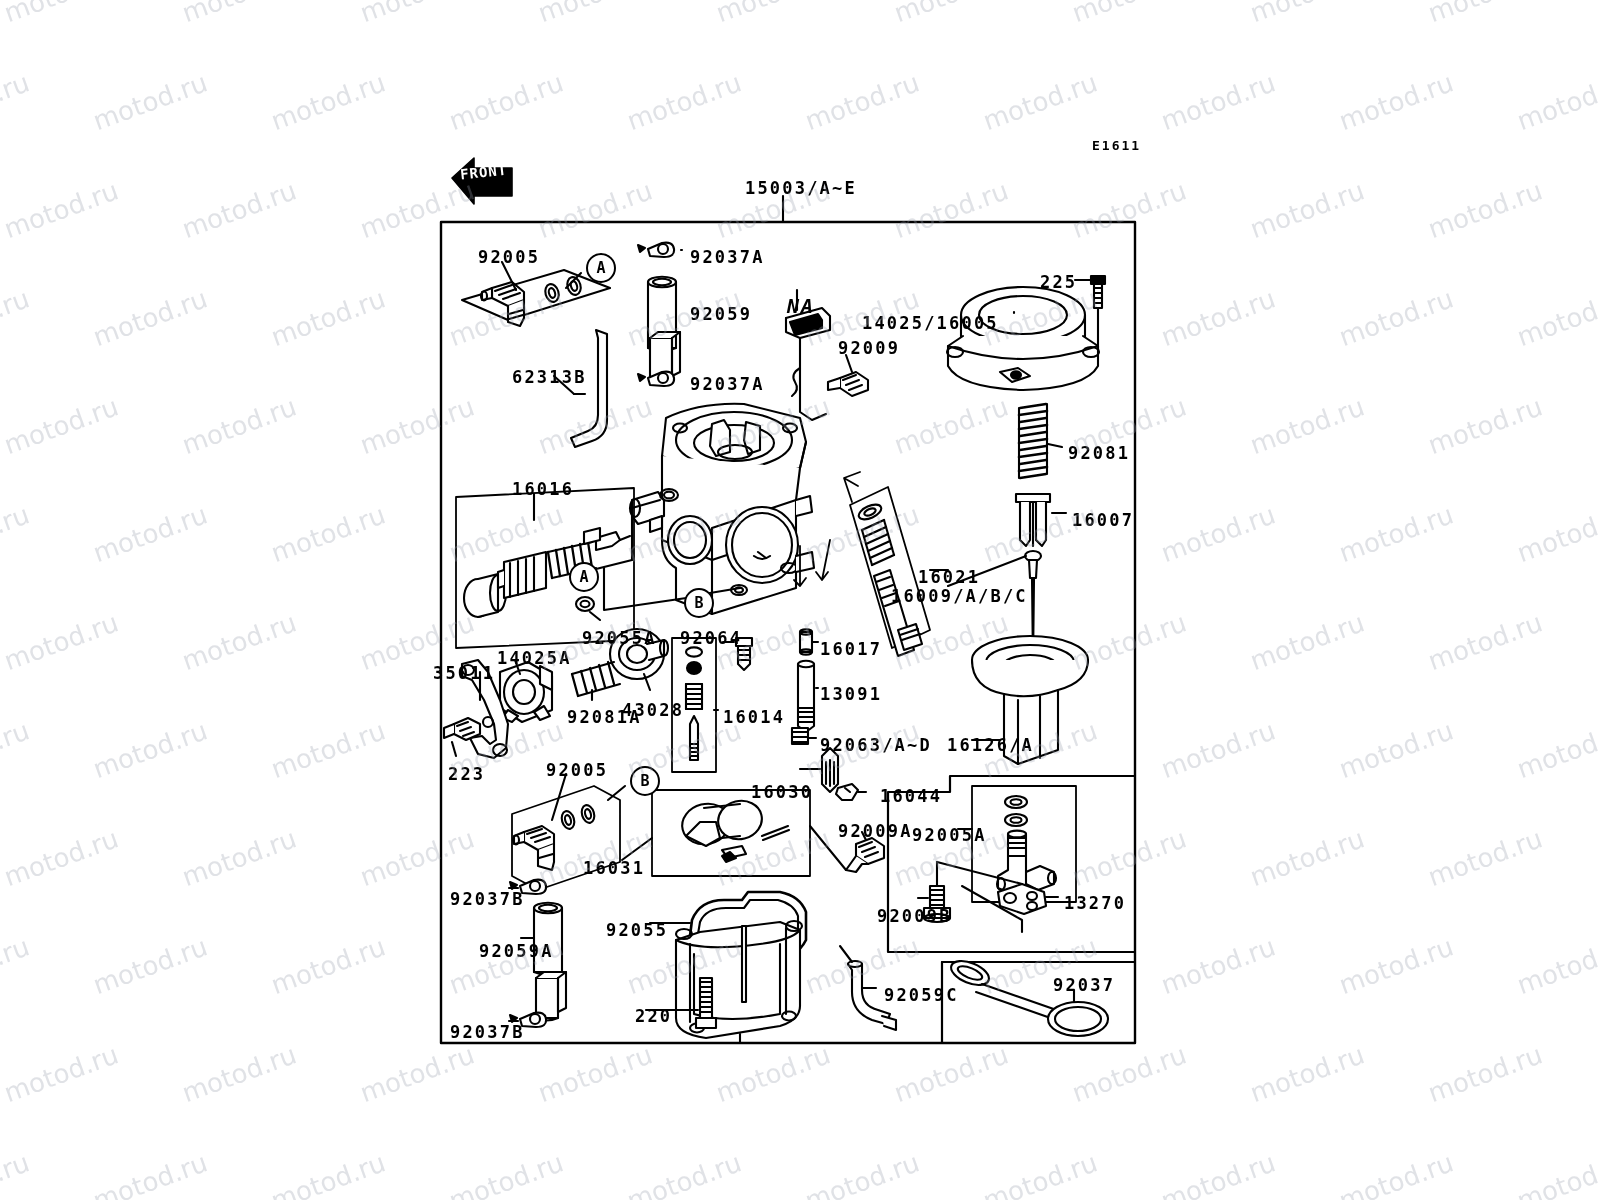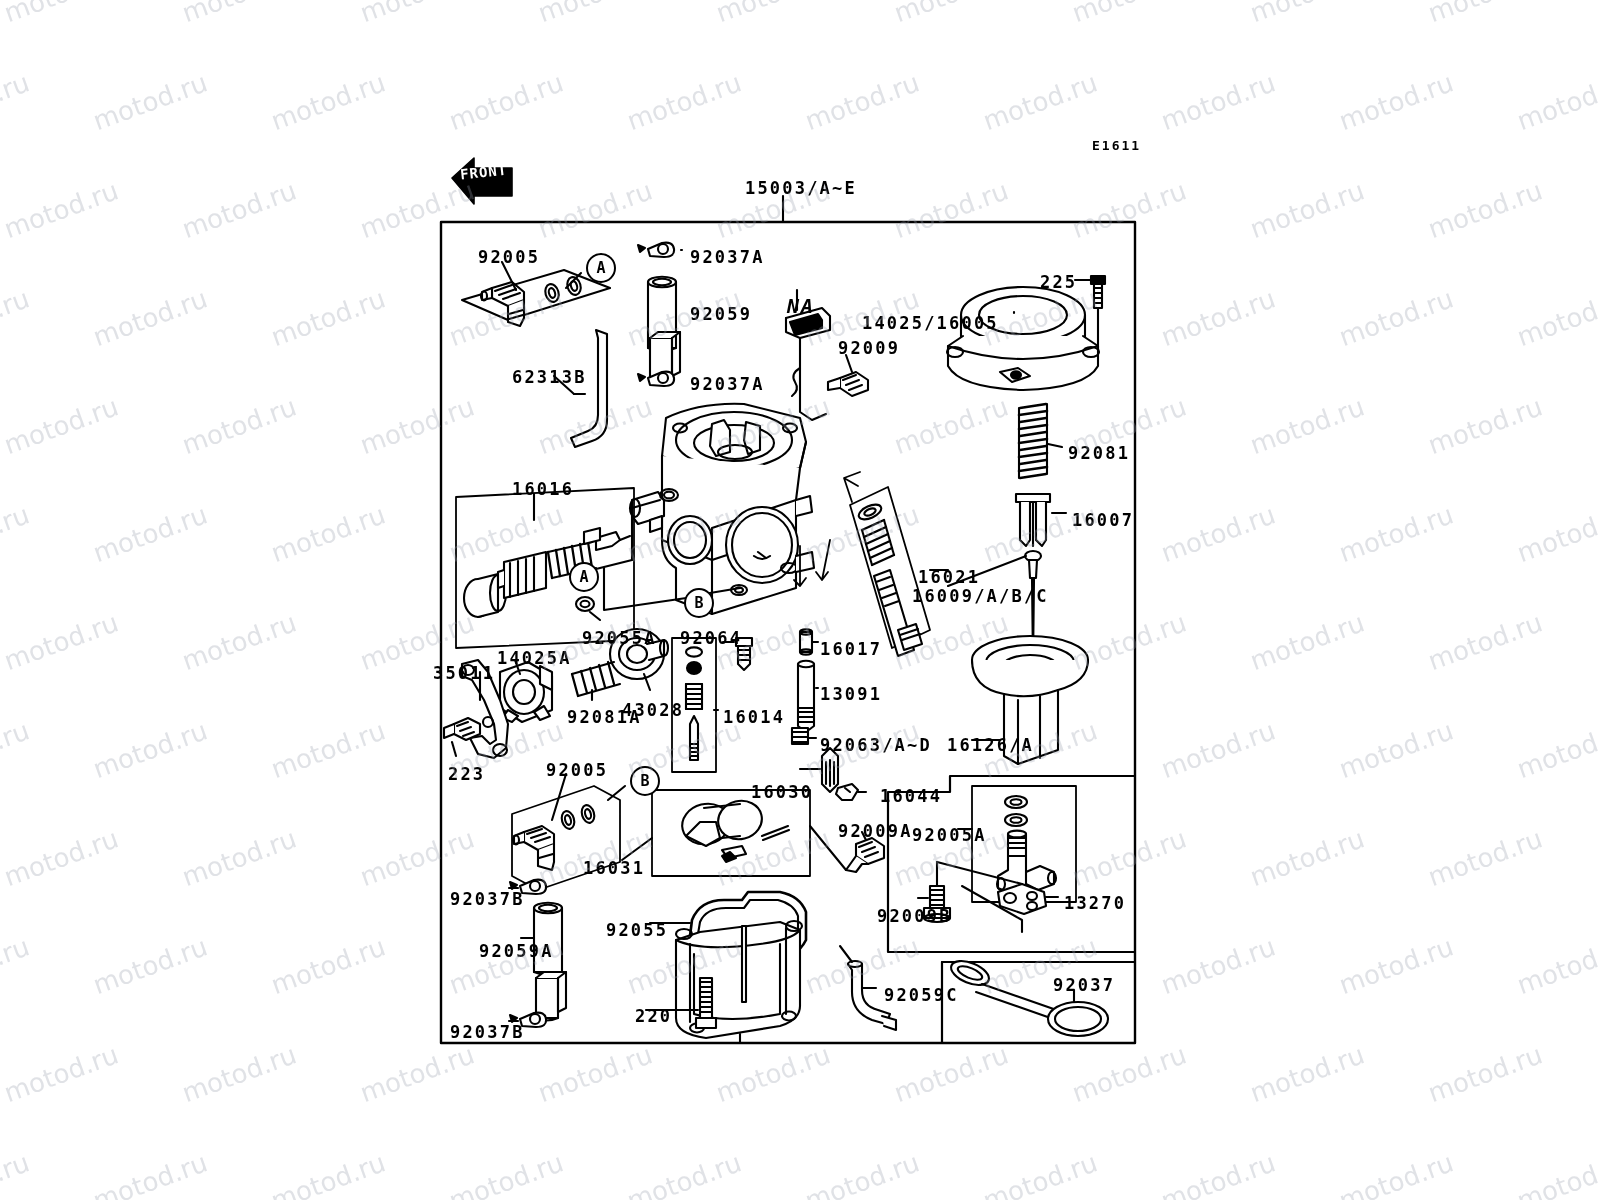--- a/index.html
+++ b/index.html
@@ -697,21 +697,21 @@
   <div class="lbl na" style="left:787px;top:294px;">NA</div>
   <div class="lbl" style="left:862px;top:313px;">14025/16005</div>
   <div class="lbl" style="left:1040px;top:272px;">225</div>
   <div class="lbl" style="left:838px;top:338px;">92009</div>
   <div class="lbl" style="left:690px;top:374px;">92037A</div>
   <div class="lbl" style="left:512px;top:367px;">62313B</div>
   <div class="lbl" style="left:1068px;top:443px;">92081</div>
   <div class="lbl" style="left:512px;top:479px;">16016</div>
   <div class="lbl" style="left:1072px;top:510px;">16007</div>
   <div class="lbl" style="left:918px;top:567px;">16021</div>
-  <div class="lbl" style="left:912px;top:586px;">16009/A/B/C</div>
+  <div class="lbl" style="left:891px;top:586px;">16009/A/B/C</div>
   <div class="lbl" style="left:582px;top:628px;">92055A</div>
   <div class="lbl" style="left:680px;top:628px;">92064</div>
   <div class="lbl" style="left:820px;top:639px;">16017</div>
   <div class="lbl" style="left:497px;top:648px;">14025A</div>
   <div class="lbl" style="left:433px;top:663px;">35011</div>
   <div class="lbl" style="left:820px;top:684px;">13091</div>
   <div class="lbl" style="left:567px;top:707px;">92081A</div>
   <div class="lbl" style="left:622px;top:700px;">43028</div>
   <div class="lbl" style="left:723px;top:707px;">16014</div>
   <div class="lbl" style="left:448px;top:764px;">223</div>

